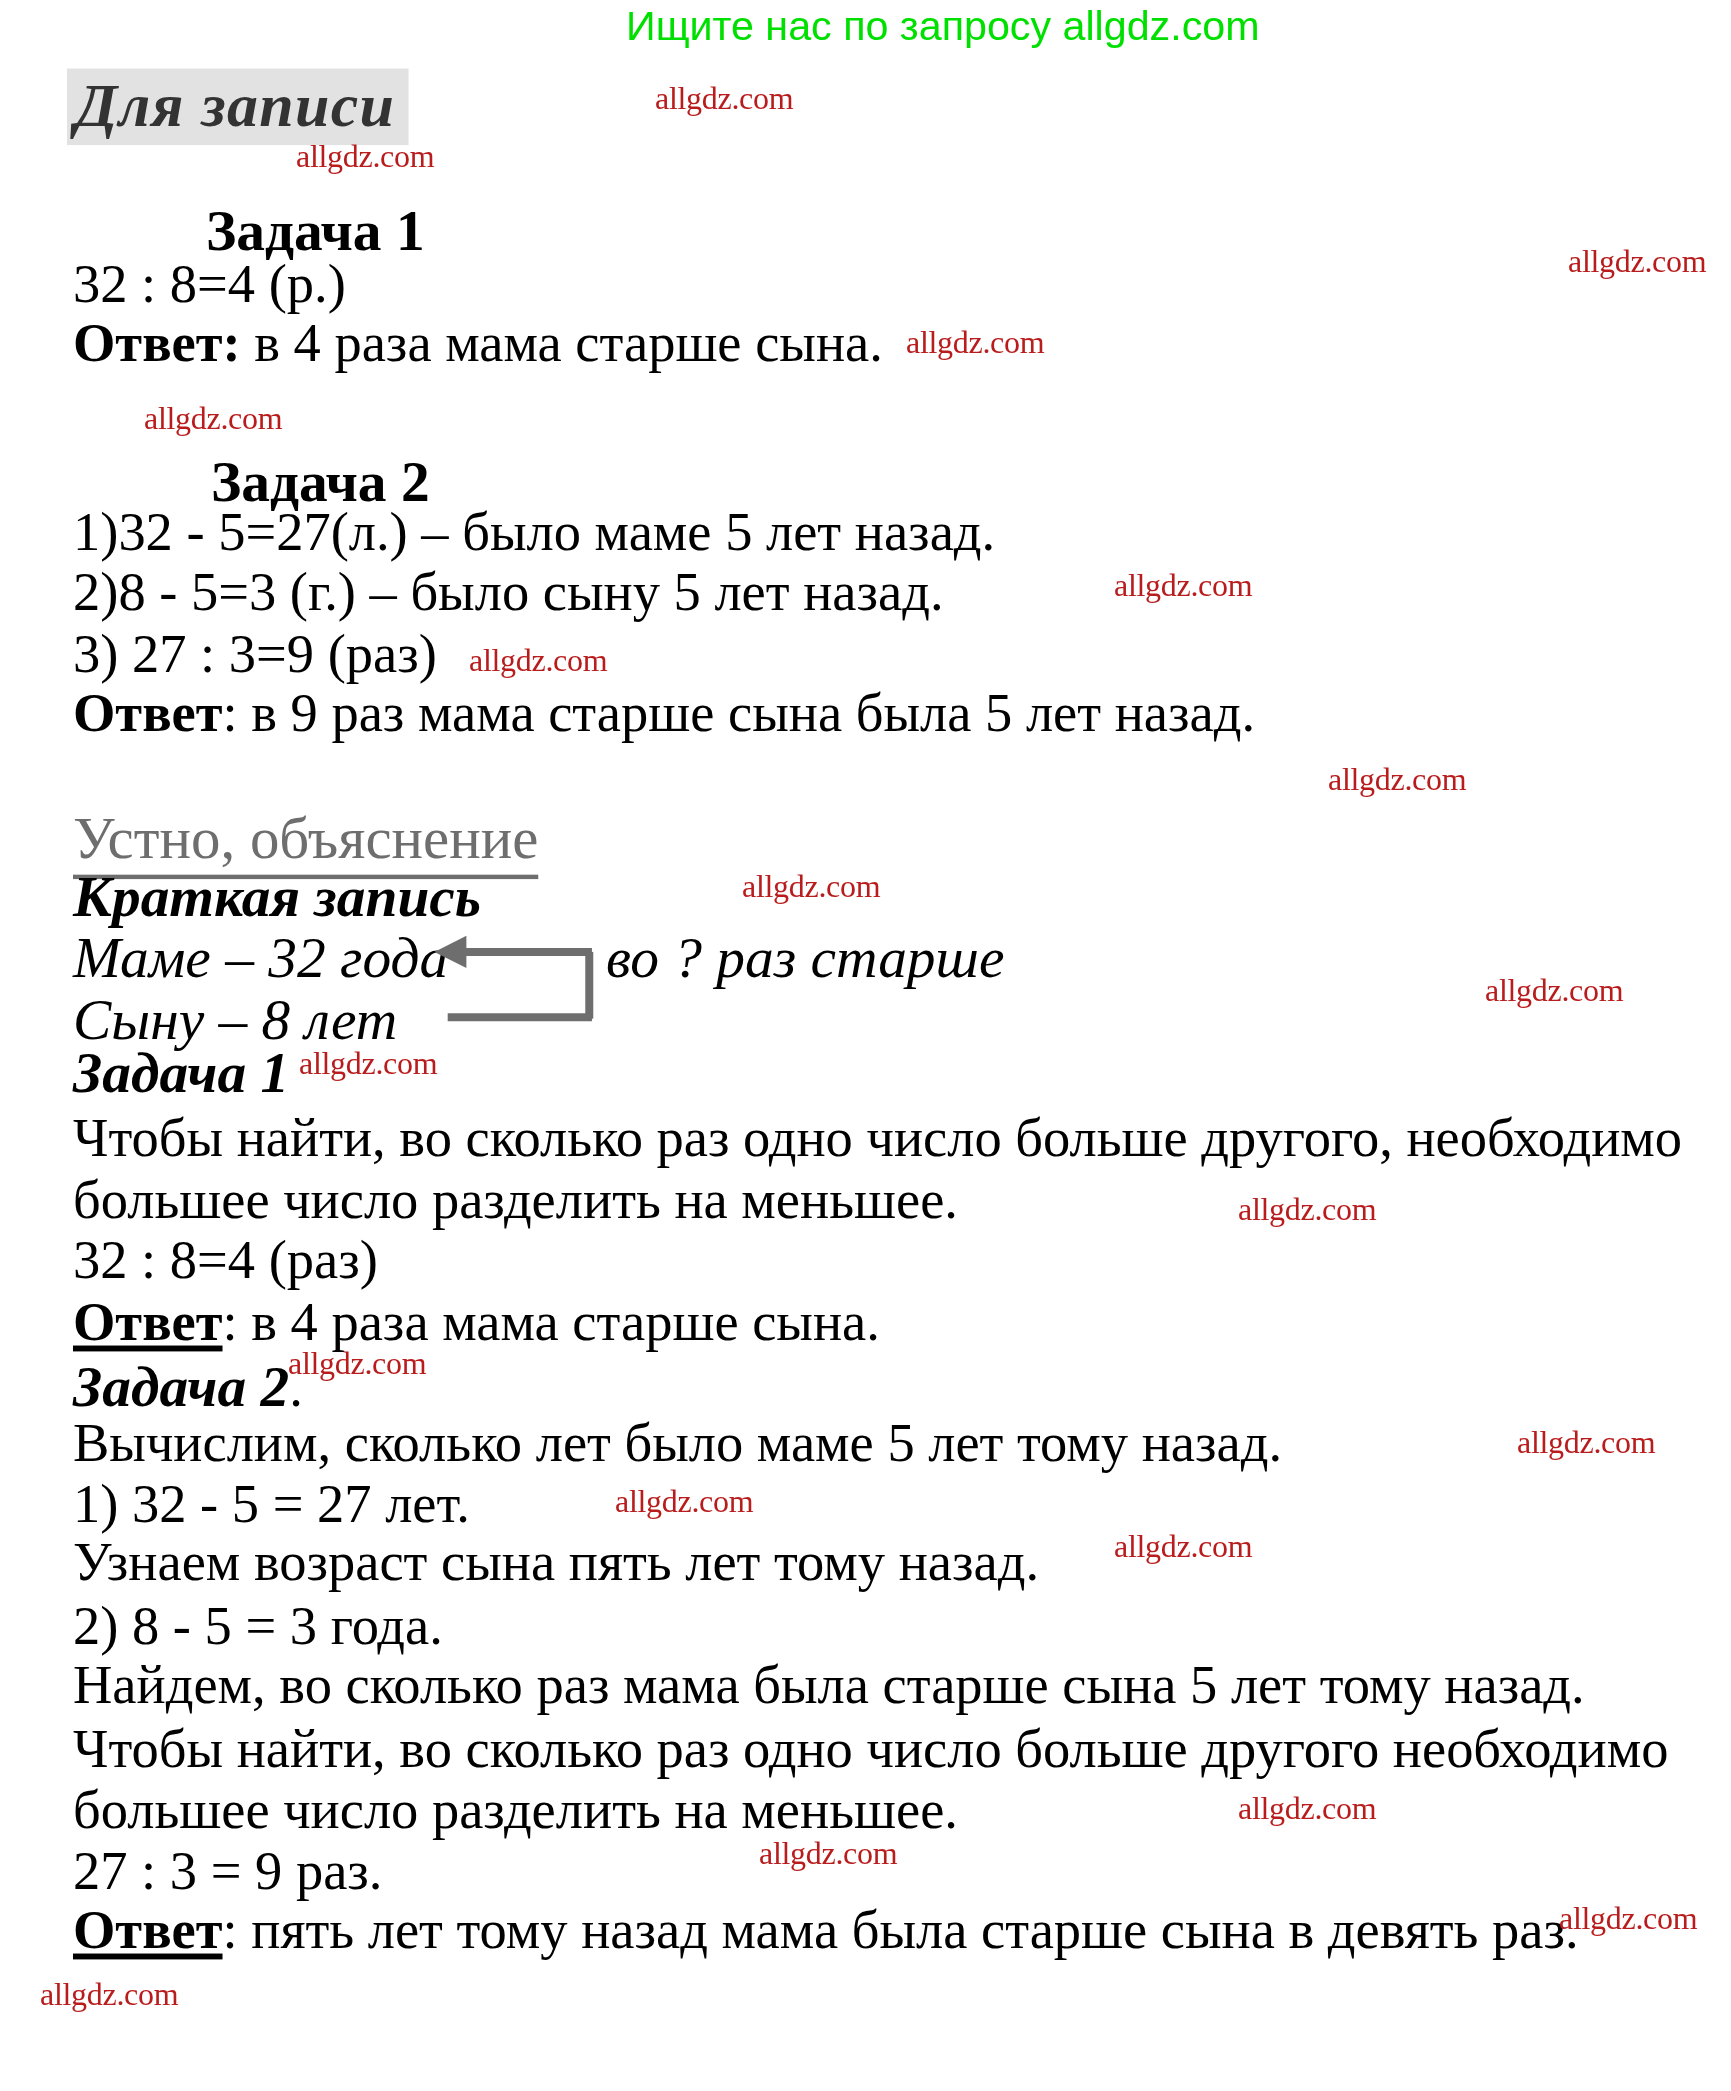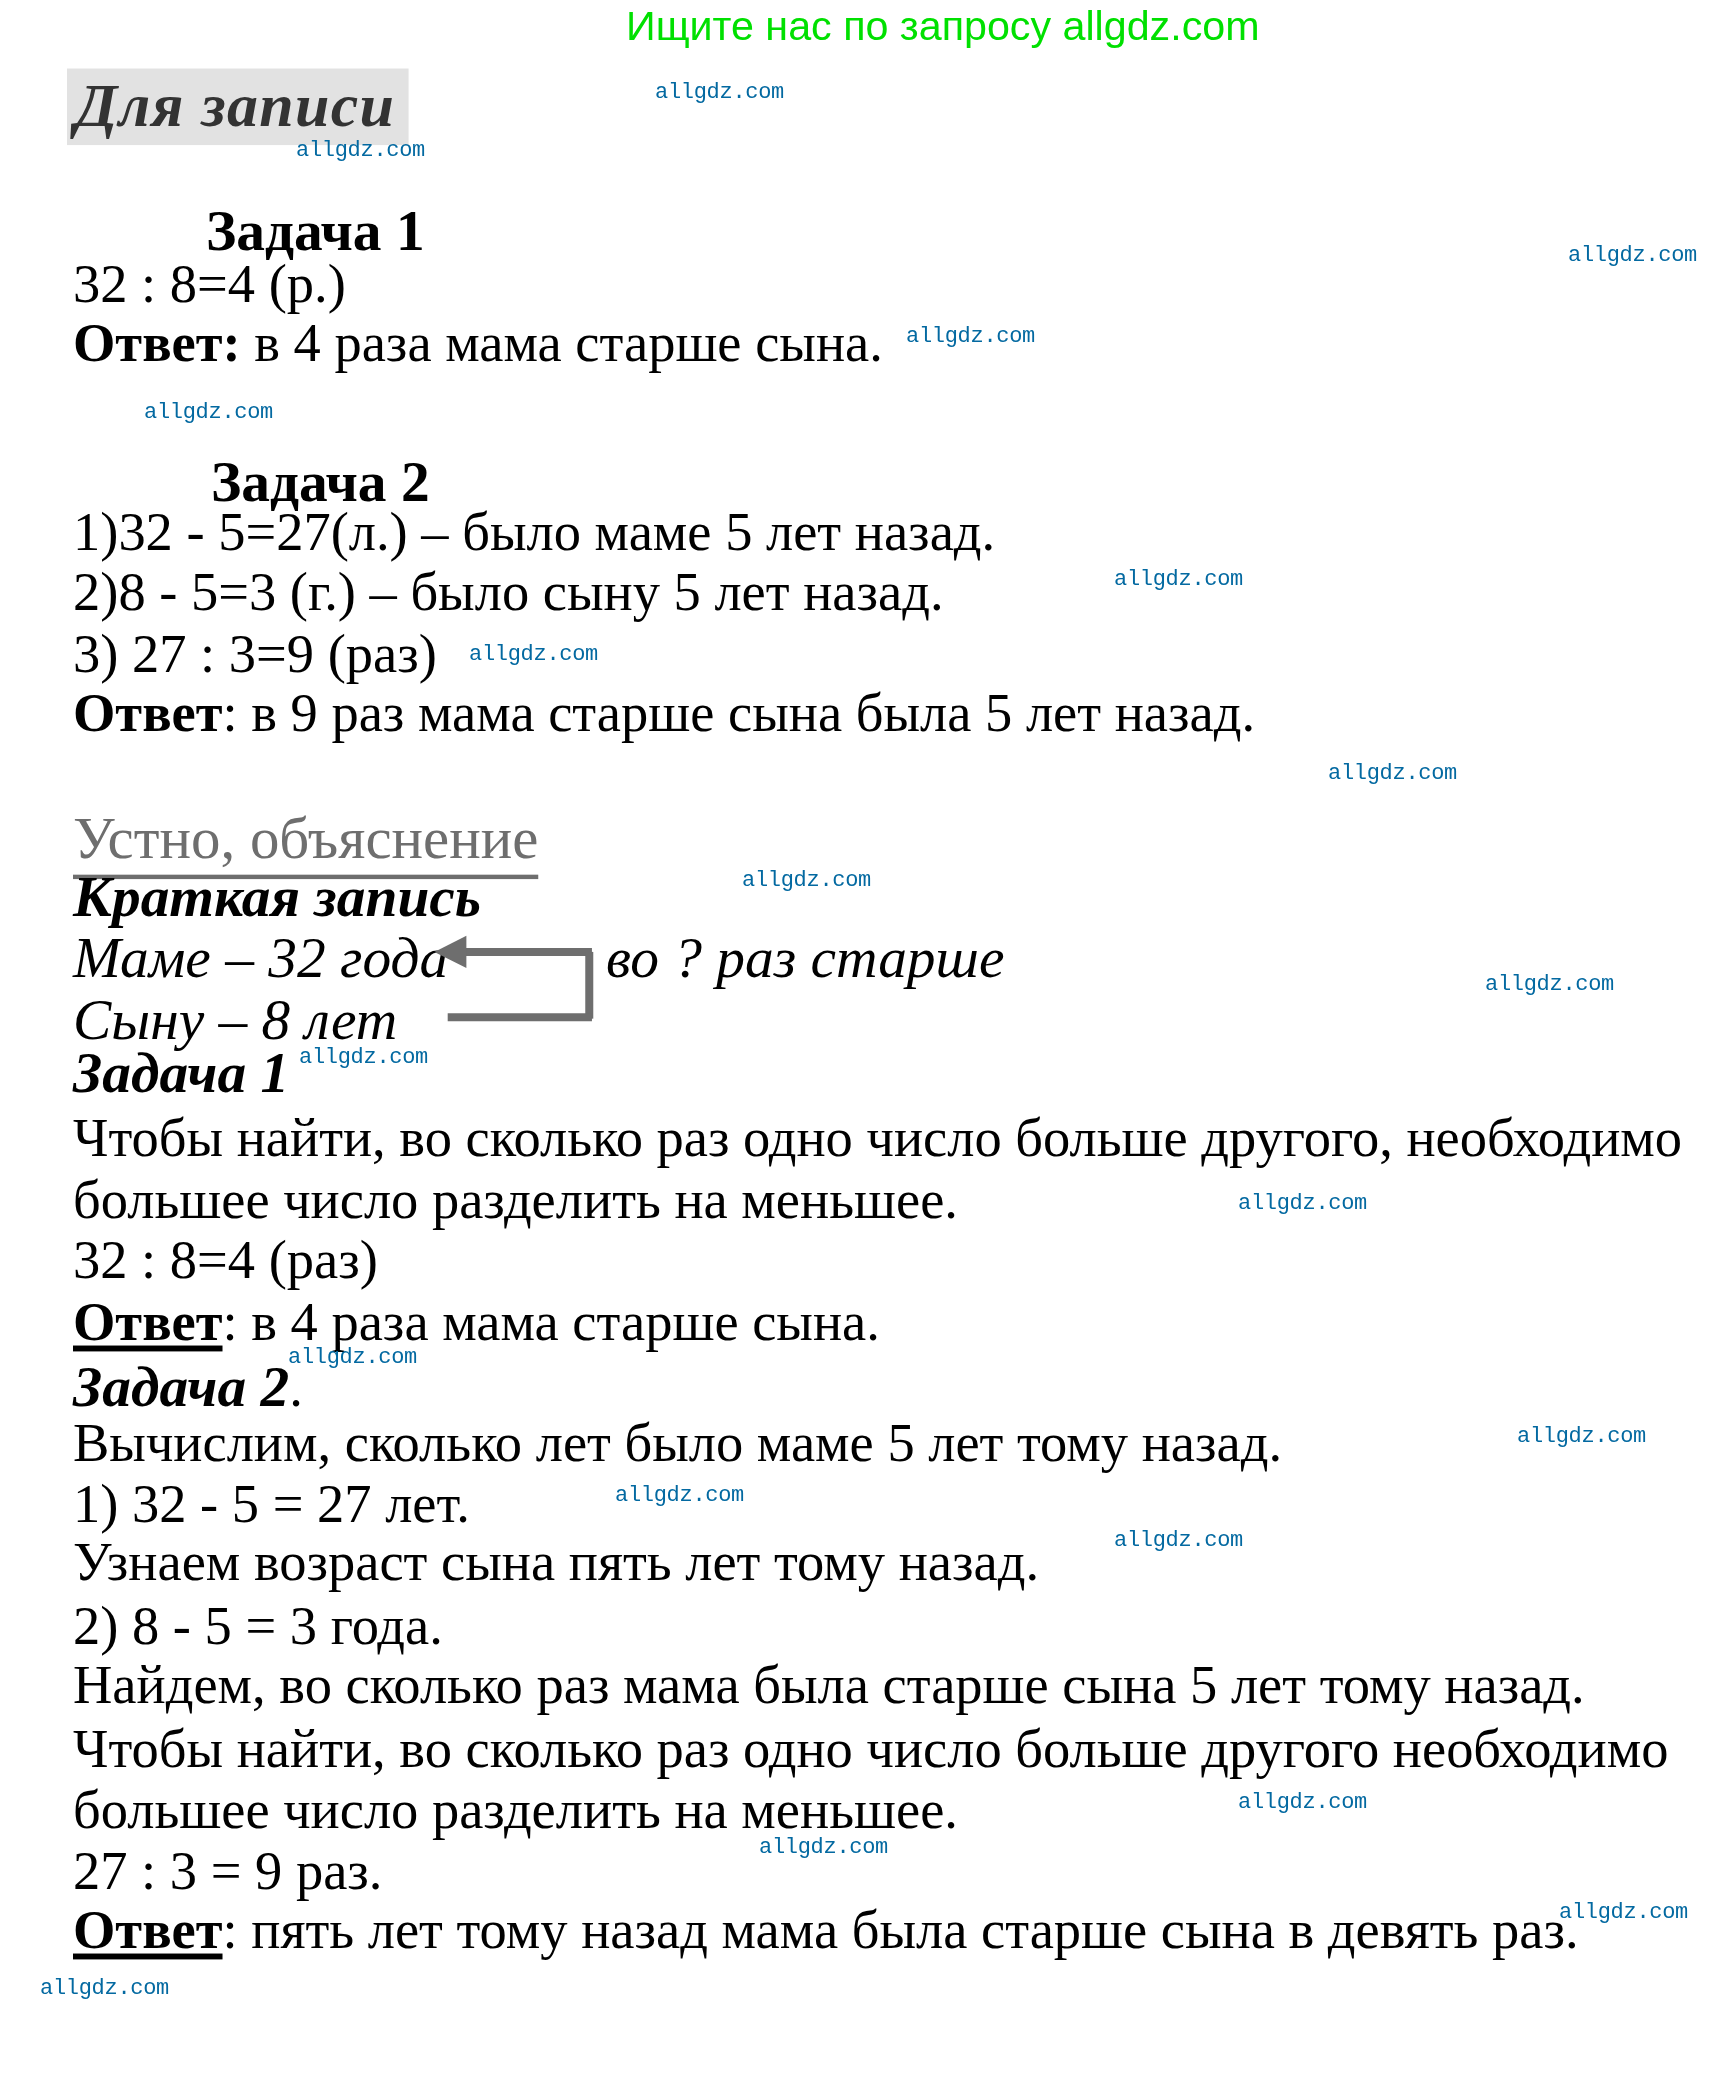--- a/index.html
+++ b/index.html
@@ -14,23 +14,23 @@
     font-family: "Liberation Serif", "DejaVu Serif", serif;
     color: #000000;
     overflow: hidden;
   }
 
   
   .abs { position: absolute; white-space: nowrap; }
 
   
   .wm {
-    font-family: Liberation Mono, monospace;
-    font-size: 22px;
-    color: #0369a1;
+    font-family: Liberation Serif, serif;
+    font-size: 32px;
+    color: #b91c1c;
     letter-spacing: -0.3px;
   }
 
   
   .banner {
     font-family: "Liberation Sans", "DejaVu Sans", sans-serif;
     font-size: 28px;
     color: #00e000;
     letter-spacing: 0px;
   }

